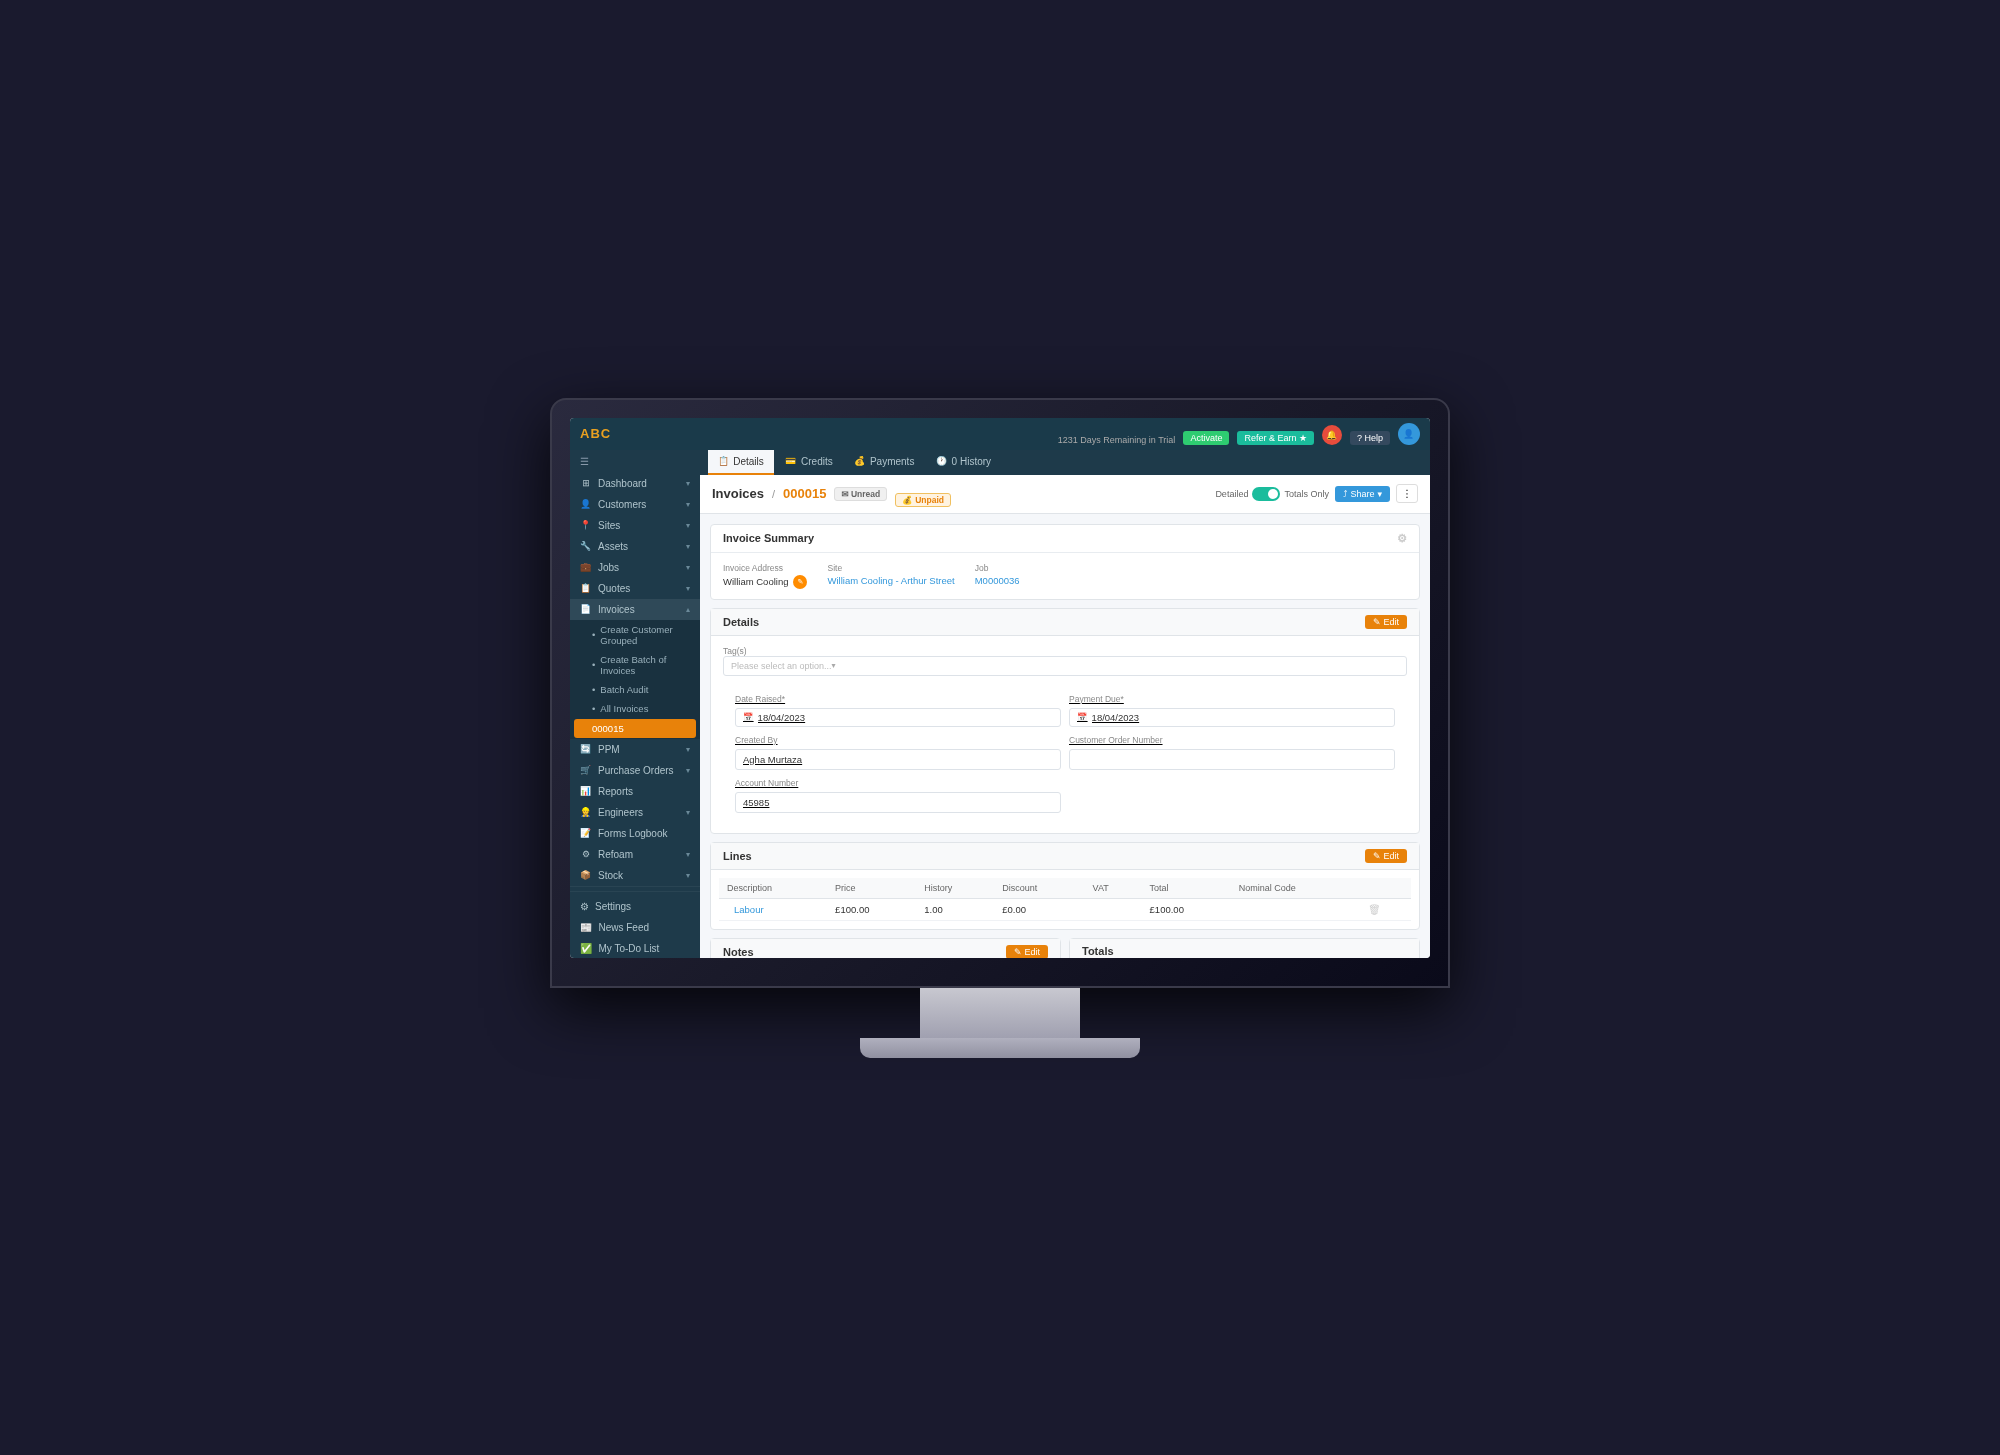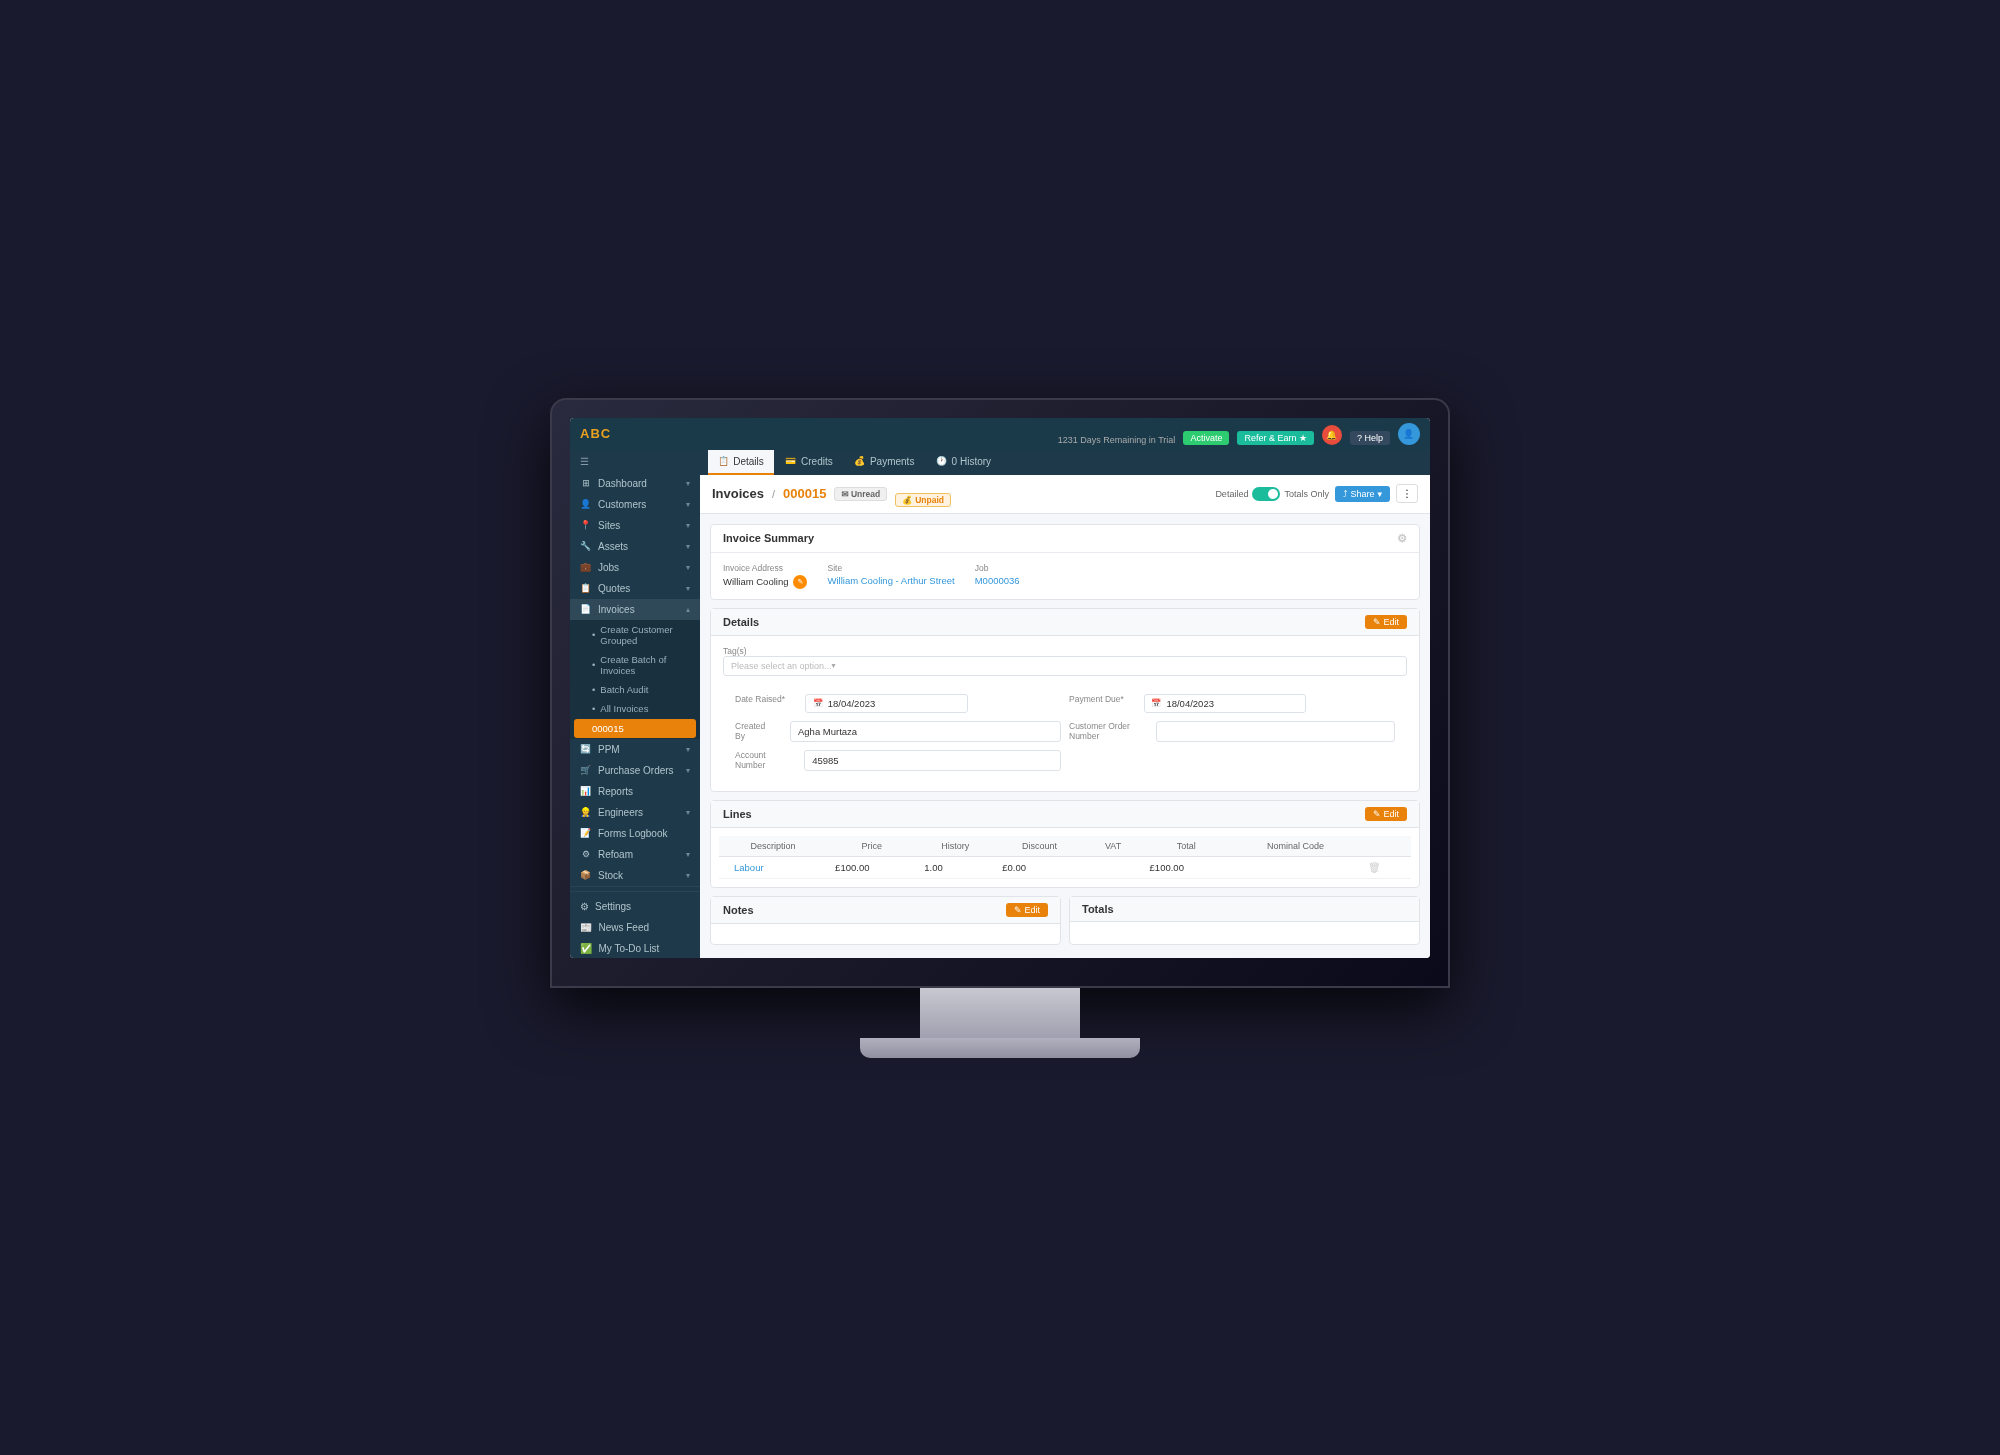--- a/index.html
+++ b/index.html
@@ -430,22 +430,23 @@
     }
 
     .form-grid {
       display: grid;
       grid-template-columns: 1fr 1fr;
       gap: 8px;
       padding: 10px 12px;
     }
     .form-group {
       display: flex;
-      flex-direction: row;
-      gap: 20px;
+      flex-direction: column;
+      gap: 4px;
+      text-decoration: underline;
     }
     .form-label {
       font-size: 8.5px;
       color: #888;
     }
     .form-input {
       border: 1px solid #dde2e8;
       border-radius: 3px;
       padding: 4px 7px;
       font-size: 9.5px;
@@ -484,21 +485,21 @@
 
     
     .lines-table {
       width: 100%;
       border-collapse: collapse;
       font-size: 9.5px;
     }
     .lines-table th {
       background: #f8f9fa;
       padding: 5px 8px;
-      text-align: center;
+      text-align: left;
       color: #666;
       font-weight: 500;
       border-bottom: 1px solid #e0e4e8;
       font-size: 9px;
     }
     .lines-table td {
       padding: 5px 8px;
       border-bottom: 1px solid #f0f2f5;
       color: #333;
     }

